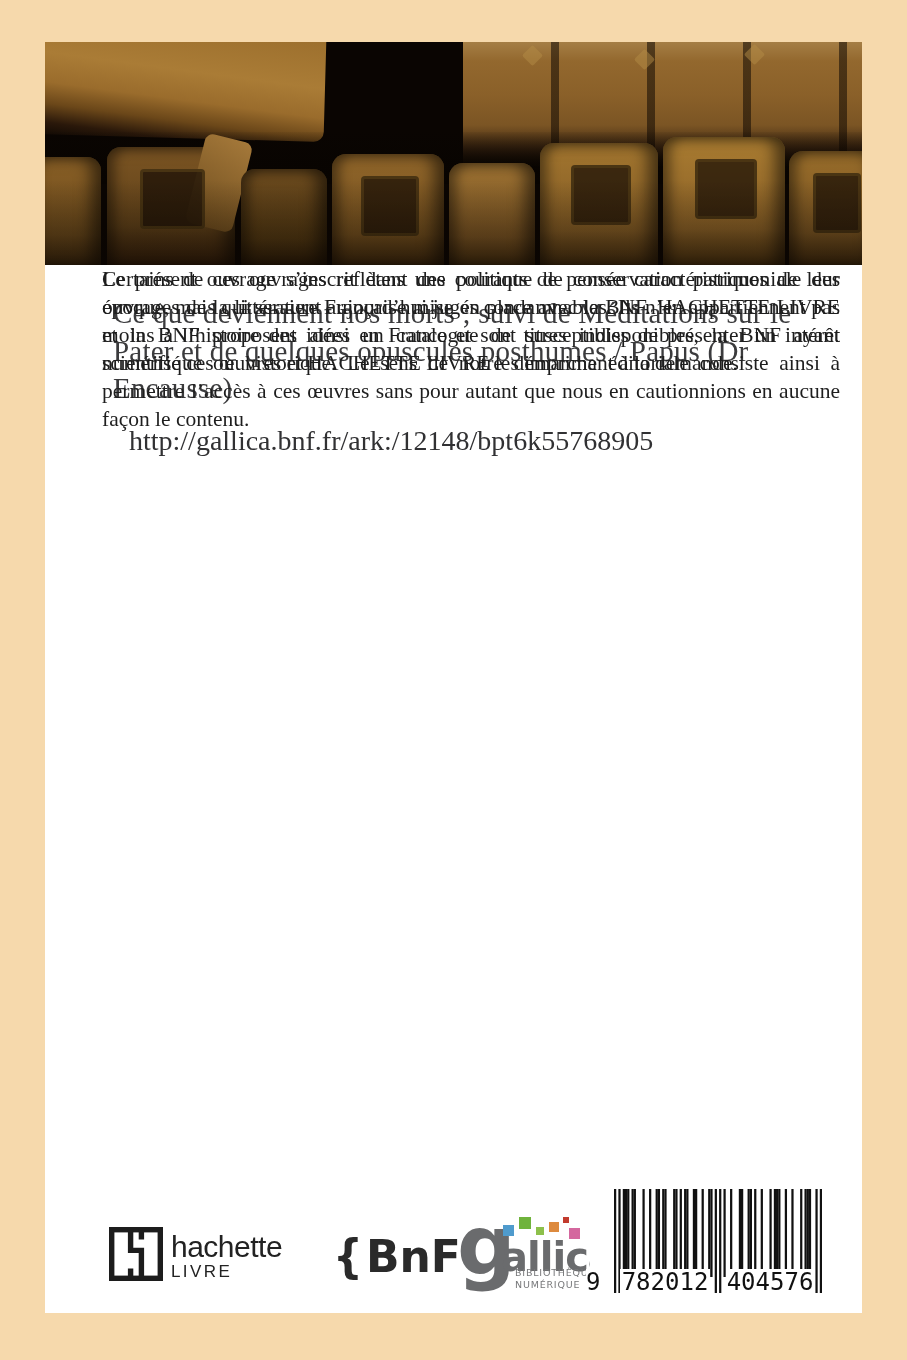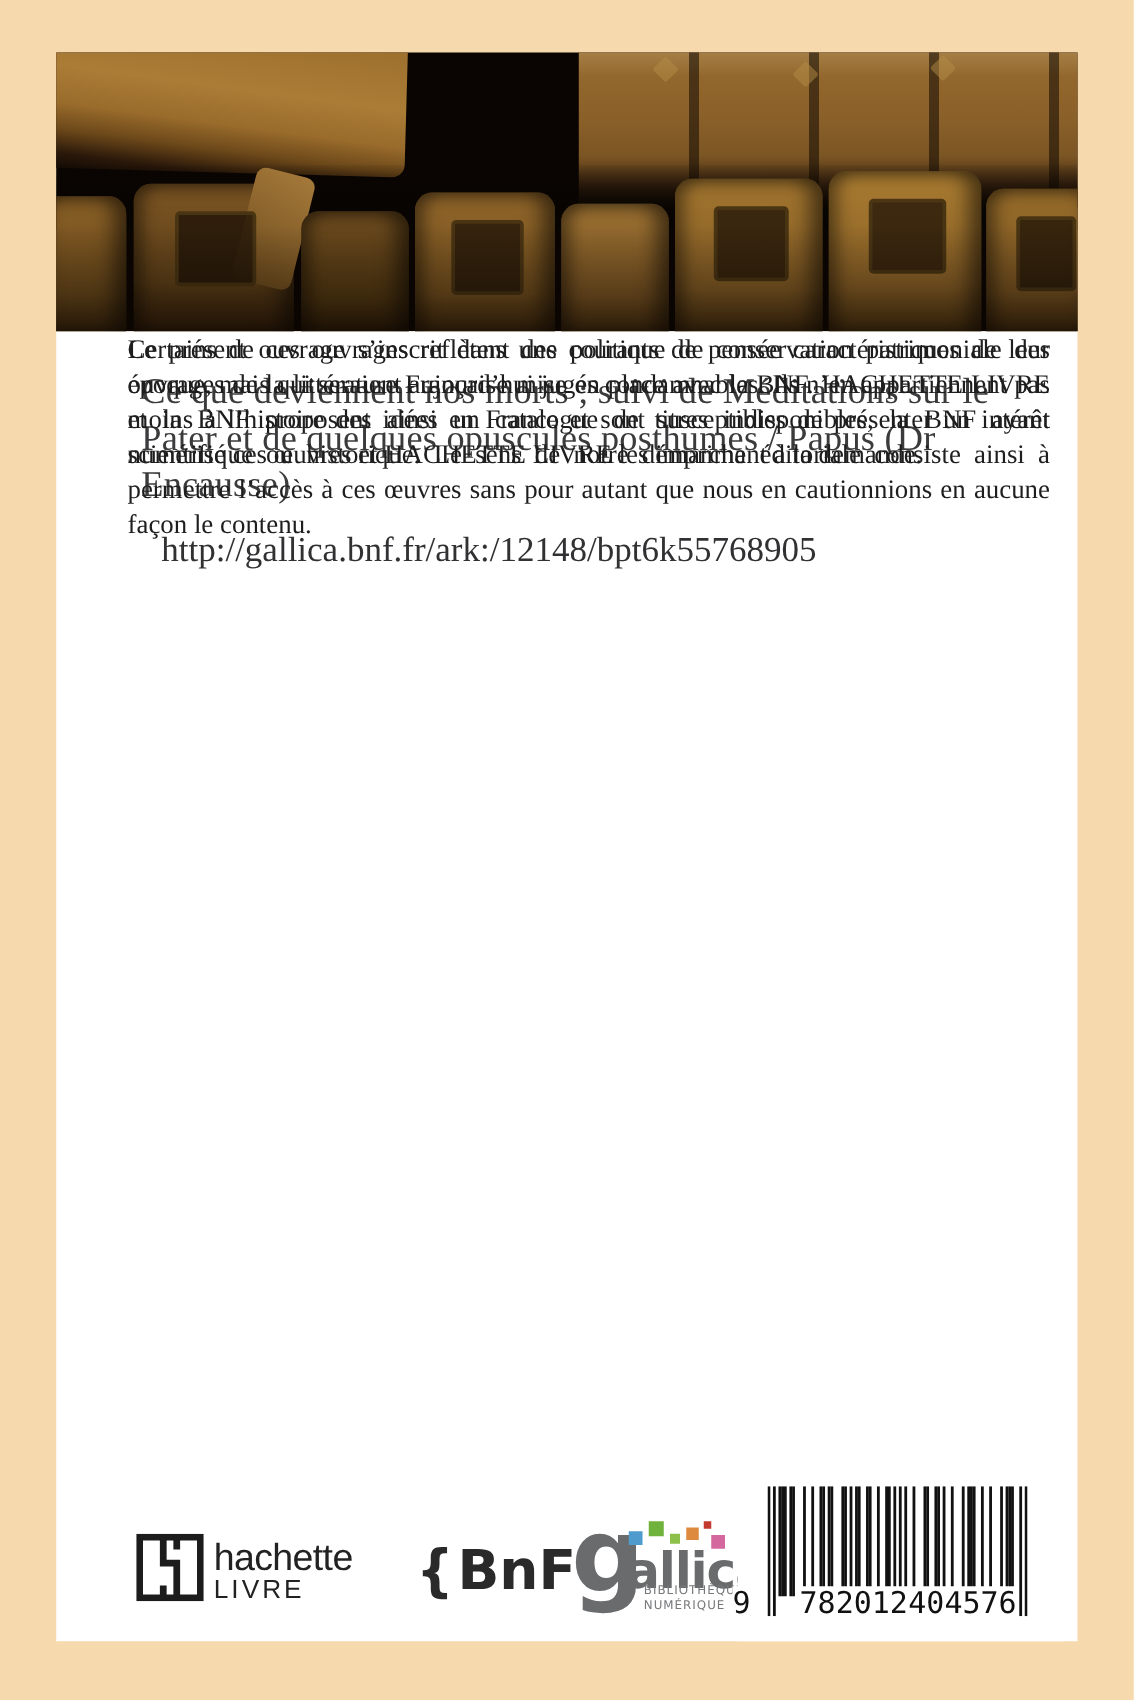--- a/index.html
+++ b/index.html
@@ -53,21 +53,21 @@
   .p2{top:688}
   .p3{top:862;text-align:left}
 
   
   .footer{position:absolute;left:45px;top:1185px;width:754px;height:140px}
 
   .hachette{position:absolute;left:64px;top:42px;display:flex;align-items:flex-start}
   .h-icon{width:54px;height:54px}
   .h-text{margin-left:8px;font-family:"Liberation Sans","DejaVu Sans",sans-serif;color:#222;padding-top:5px}
   .h-name{font-size:30px;line-height:30px;letter-spacing:-.5px}
-  .h-sub{font-size:21px;line-height:19px;letter-spacing:2.4px}
+  .h-sub{font-size:17px;line-height:19px;letter-spacing:2.4px}
 
   .bnf{position:absolute;left:288px;top:50px;font-family:"DejaVu Sans","Liberation Sans",sans-serif;
     font-weight:700;font-size:44px;line-height:44px;color:#2a2a2a;display:flex;align-items:center}
   .bnf-brace{font-weight:700;font-size:42px;margin-right:3px;transform:scaleY(1.08)}
 
   .gallica{position:absolute;left:412px;top:28px;width:200px;height:100px;
     font-family:"DejaVu Sans","Liberation Sans",sans-serif;color:#6a6b6d}
   .g-big{position:absolute;left:0;top:-8px;font-weight:700;font-size:82px;line-height:82px}
   .g-rest{position:absolute;left:44px;top:24px;font-weight:700;font-size:40px;line-height:40px;letter-spacing:-1px}
   .g-squares{position:absolute;inset:0}
@@ -80,21 +80,21 @@
   .gsq:nth-child(6){left:112px;top:15px}
   .g-sub{position:absolute;left:58px;font-size:9.5px;line-height:11px;letter-spacing:.8px;color:#77787a}
   .g-sub1{top:54px}
   .g-sub2{top:66px}
 
   .barcode{position:absolute;left:545px;top:0;width:262px;height:128px;background:#fff}
   .bc-svg{position:absolute;left:24px;top:4px}
   .bc-digit{position:absolute;top:84px;height:26px;line-height:26px;background:#fff;
     font-family:"DejaVu Sans Mono","Liberation Mono",monospace;font-size:24px;color:#111;text-align:center}
   .bc-9{left:-4px;width:22px;text-align:left}
-  .bc-g1{left:48px;width:90px}
+  .bc-g1{left:30px;width:90px}
   .bc-g2{left:136px;width:88px}
 </style>
 </head>
 <body style="background: rgb(246, 217, 172);">
 
 <div class="cover">
 
   <div class="photo">
     <div class="ph-plank"></div>
     <div class="ph-topright"></div>

